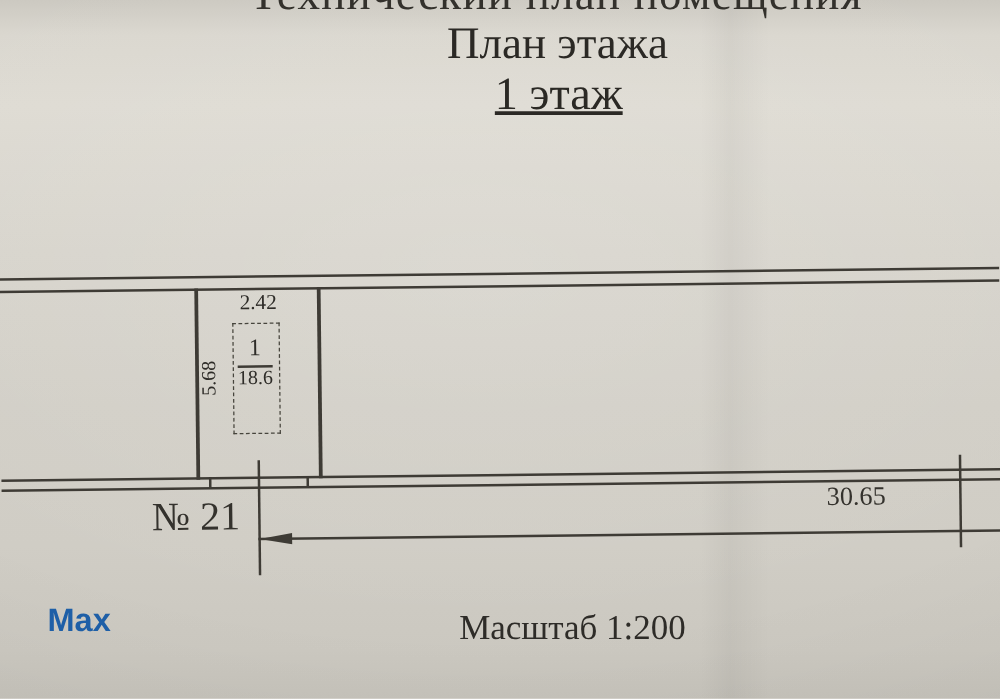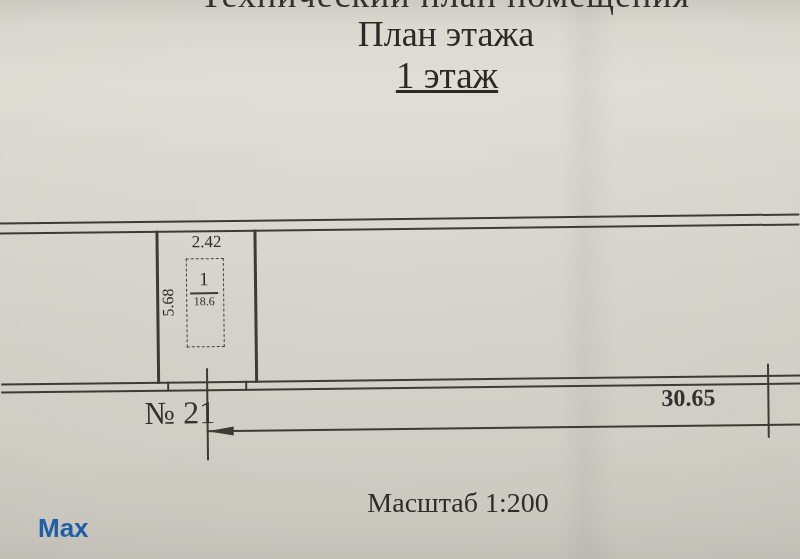--- a/index.html
+++ b/index.html
@@ -31,35 +31,35 @@
   #wall-bottom-inner{top:387px;}
   .vwall{top:228px;height:153px;width:3.2px;}
   #room-left-wall{left:156px;}
   #room-right-wall{left:254px;}
   .tick{top:379px;width:2px;height:9px;}
   #tick-left{left:166px;}
   #tick-right{left:244px;}
   #room-dashed{left:186px;top:256px;width:36px;height:87px;border:1.6px dashed #46443c;}
   #room-number{top:266px;left:204px;font-size:19px;}
   #fraction-bar{left:190px;top:290px;width:28px;height:1.5px;}
-  #room-area{top:292px;left:204px;font-size:12px;}
+  #room-area{top:292px;left:204px;font-size:16px;}
   #dim-width{top:230px;left:207px;font-size:17px;}
   #dim-height{left:146px;top:291px;width:44px;text-align:center;font-size:16px;transform:rotate(-90deg);}
   
   #ext-line-left{left:205px;top:366px;width:1.8px;height:92px;}
   #ext-line-right{left:766px;top:368px;width:1.8px;height:74px;}
   #dim-line{left:205px;top:428px;width:595px;height:1.8px;}
   #dim-arrow{left:206px;top:424px;}
-  #unit-label{left:143px;top:392px;font-size:32px;color:#34322d;}
-  #total-length{left:660px;top:388px;font-size:24px;font-weight:700;color:#34322d;}
+  #unit-label{left:120px;top:392px;font-size:32px;color:#34322d;}
+  #total-length{left:660px;top:388px;font-size:21px;font-weight:400;color:#34322d;}
   
   #scale-label{top:487px;left:458px;font-size:28px;color:#2e2c28;}
   
   #watermark{left:38px;top:484px;font-family:"Liberation Sans", sans-serif;font-weight:bold;font-size:26px;line-height:24px;}
-  #watermark-max{color:#1e5fa7;margin-top:32px;}
+  #watermark-max{color:#1e5fa7;}
   #watermark-realt{color:#c9195b;}
 </style>
 </head>
 <body>
 
 <div id="scan">
 
   <div id="clipped-header" class="abs ctr">Технический план помещения</div>
   <div id="plan-title" class="abs ctr">План этажа</div>
   <div id="floor-label" class="abs ctr">1 этаж</div>

